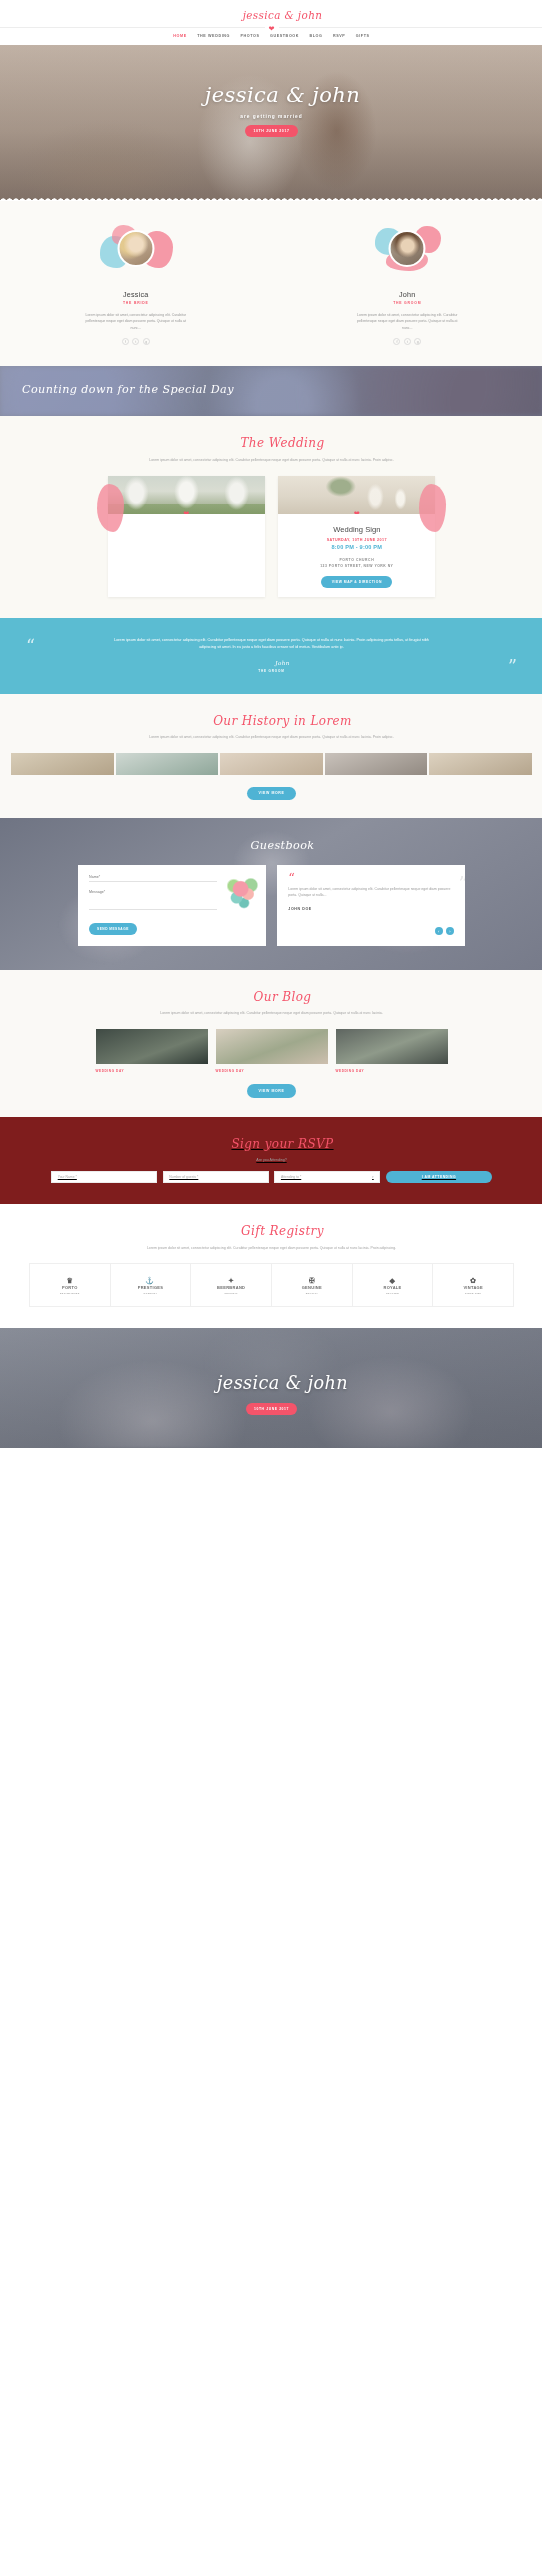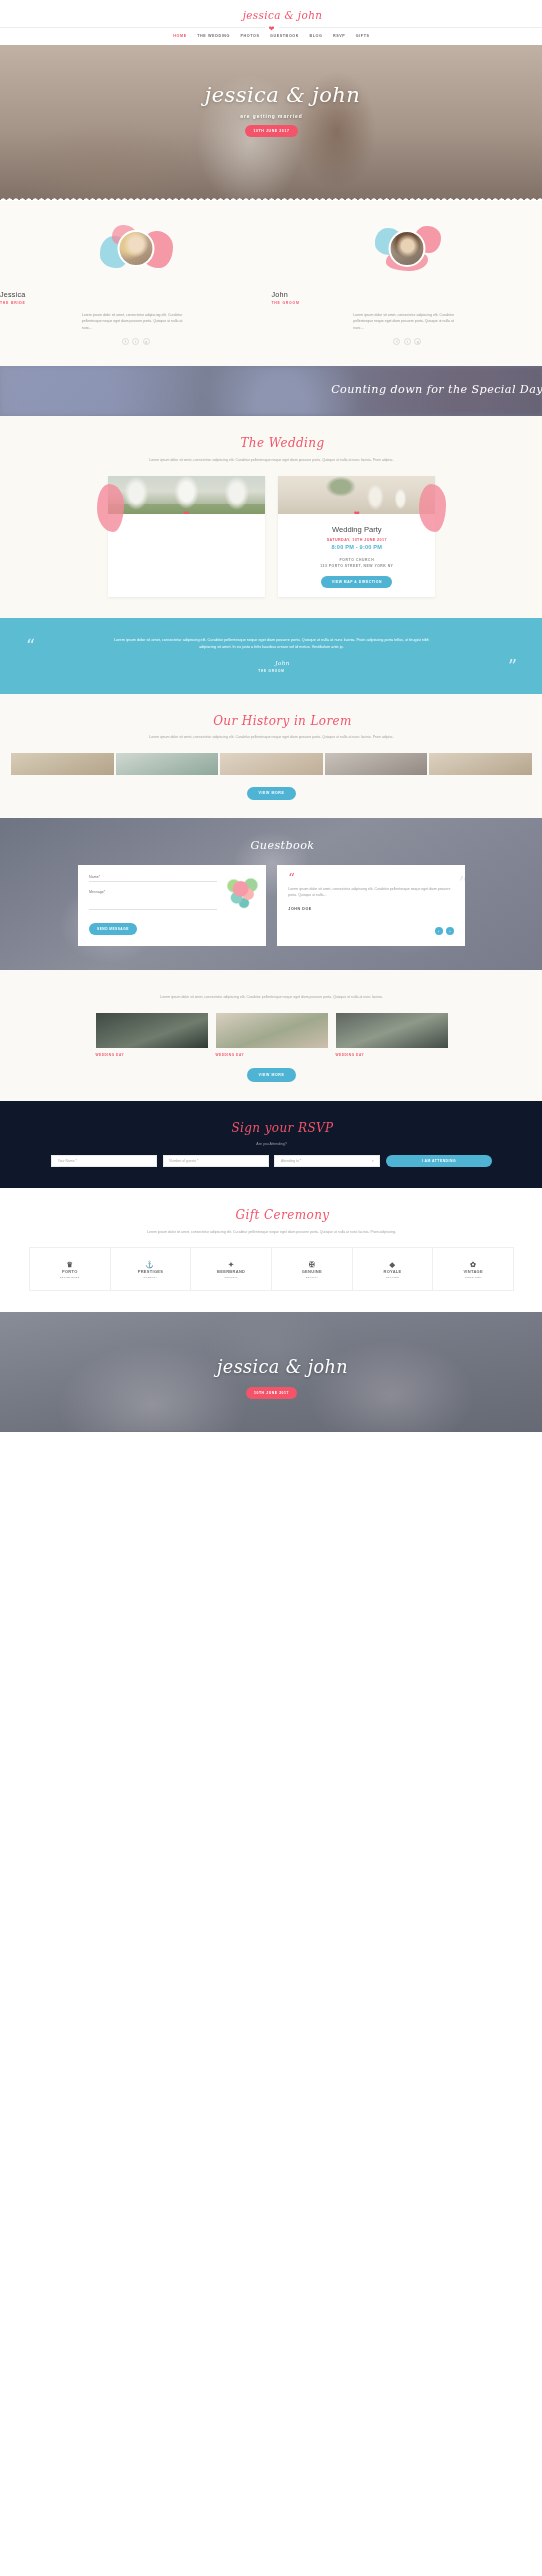--- a/index.html
+++ b/index.html
@@ -34,21 +34,21 @@
   .hero-title { color:#fff; font-size:21px; line-height:24px; text-shadow:0 0.8px 3.2px rgba(0,0,0,.25); }
   .hero-sub { color:#fff; font-size:4.8px; letter-spacing:1px; margin-top:7.2px; font-weight:600; text-shadow:0 0.8px 2.4px rgba(0,0,0,.3); }
   .btn-pink { display:inline-block; background:#f4546a; color:#fff; font-size:3.5px;
     letter-spacing:0.6px; font-weight:700; padding:4px 8.8px; border-radius:8px; margin-top:6.4px; border:none; }
   .scallop { position:absolute; left:0; right:0; bottom:-0.8px; height:5.6px; z-index:4;
     background:radial-gradient(circle at 3.2px 5.6px, #fff 2.9px, rgba(255,255,255,0) 3.2px) repeat-x;
     background-size:6.4px 6.4px; }
 
   
   .couple { background:#fbfaf7; padding:22.4px 0 21px; display:flex; }
-  .person { flex:1; text-align:left; position:relative; }
+  .person { flex:1; text-align:center; position:relative; }
   .splash { position:relative; width:77px; height:62px; margin:0 auto 4.8px; }
   .blob { position:absolute; border-radius:48% 52% 44% 56%/55% 45% 58% 42%; filter:blur(0.3px); }
   .b-pink { background:#f4899a; opacity:.85; }
   .b-blue { background:#8fd4e3; opacity:.85; }
   .avatar { position:absolute; left:50%; top:6.4px; transform:translateX(-50%);
     width:37px; height:37px; border-radius:50%; border:2.4px solid #fff; overflow:hidden; z-index:5;
     background:linear-gradient(150deg,#c9b49c,#8d7560); }
   .av-j { background:
       radial-gradient(circle at 50% 38%, #f0dcc2 26%, rgba(240,220,194,0) 48%),
       radial-gradient(circle at 30% 30%, #e3c98f 30%, rgba(227,201,143,0) 55%),
@@ -67,21 +67,21 @@
   
   .countdown { position:relative; height:50px; overflow:hidden;
     background:linear-gradient(135deg,#8a8fa3 0%,#777d92 45%,#6f7489 100%); }
   .cd-bg { position:absolute; inset:0;
     background:
       radial-gradient(circle at 12% 60%, rgba(150,160,200,.55) 0 10%, rgba(0,0,0,0) 30%),
       radial-gradient(circle at 52% 75%, rgba(170,180,215,.45) 0 9%, rgba(0,0,0,0) 28%),
       radial-gradient(circle at 80% 35%, rgba(120,110,130,.5) 0 12%, rgba(0,0,0,0) 32%),
       radial-gradient(circle at 92% 70%, rgba(90,80,95,.55) 0 10%, rgba(0,0,0,0) 30%);
     filter:blur(2.4px); }
-  .cd-inner { position:relative; z-index:2; text-align:right; padding-top:17px; }
+  .cd-inner { position:relative; z-index:2; text-align:left; padding-top:17px; }
   .cd-title { color:#fff; font-size:11.2px; line-height:14.4px; }
 
   
   .wedding { background:#faf9f4; padding:19px 0 21px; text-align:center; }
   .sec-title { color:#f4546a; font-size:12px; line-height:16px; }
   .sec-desc { font-size:3.5px; color:#a3a3a3; line-height:6px; width:264px; margin:5.6px auto 0; }
   .cards { display:flex; justify-content:center; gap:13.6px; margin-top:12.8px; }
   .card { width:157px; background:#fff; position:relative; padding-bottom:9.6px;
     box-shadow:0 0.8px 2.4px rgba(0,0,0,.07); }
   .card-photo { height:38px; position:relative; overflow:hidden; }
@@ -174,21 +174,21 @@
   .blog { background:#faf9f6; padding:19px 0 19px; text-align:center; }
   .blog-row { display:flex; gap:8px; justify-content:center; margin-top:12.8px; }
   .blog-item { width:112px; text-align:left; }
   .blog-img { height:35px; }
   .bi1 { background:linear-gradient(160deg,#3f4a44,#707c6d 60%,#2f3a35); }
   .bi2 { background:linear-gradient(160deg,#d8cfc0,#9fa88c 55%,#cdbfae); }
   .bi3 { background:linear-gradient(160deg,#5e6560,#8f9a8a 50%,#444c47); }
   .blog-tag { font-size:3.1px; color:#f4546a; font-weight:700; letter-spacing:0.6px; margin-top:4.8px; }
 
   
-  .rsvp { background:#0f172a; padding:19px 0 21px; text-align:center; }
+  .rsvp { background:#7f1d1d; padding:19px 0 21px; text-align:center;text-decoration:underline; }
   .rsvp-q { font-size:3.6px; color:#9d9d9d; margin-top:6.4px; }
   .rsvp-form { display:flex; gap:5.6px; justify-content:center; margin-top:8.8px; }
   .inp { background:#fff; border:0.8px solid #ececec; height:12px; font-size:3.4px; color:#aaa;
     display:flex; align-items:center; padding:0 5.6px; }
   .inp.w1 { width:106px; }
   .inp.w2 { width:106px; }
   .inp.w3 { width:106px; justify-content:space-between; }
   .caret { color:#bbb; font-size:3.2px; }
   .btn-attend { background:#4fb3d4; color:#fff; font-size:3.4px; letter-spacing:0.5px; font-weight:700;
     width:106px; height:12px; display:flex; align-items:center; justify-content:center; border-radius:6.4px; border:none; }
@@ -299,21 +299,21 @@
       <div class="card-photo ph-1">
         <div class="card-heart">❤</div>
       </div>
     </div>
     <div class="card">
       <div class="wsplash right"></div>
       <div class="card-photo ph-2">
         <div class="card-heart">❤</div>
       </div>
       <div class="card-body">
-        <div class="card-title">Wedding Party</div>
+        <div class="card-title">Wedding Sign</div>
         <div class="card-date">SATURDAY, 10TH JUNE 2017</div>
         <div class="card-time">8:00 PM - 9:00 PM</div>
         <div class="card-venue">PORTO CHURCH</div>
         <div class="card-addr">123 PORTO STREET, NEW YORK NY</div>
         <button class="btn-blue">VIEW MAP &amp; DIRECTION</button>
       </div>
     </div>
   </div>
 </div>
 
@@ -357,20 +357,21 @@
       <div class="g-author">JOHN DOE</div>
       <div class="g-arrows">
         <div class="g-arrow">‹</div>
         <div class="g-arrow">›</div>
       </div>
     </div>
   </div>
 </div>
 
 <div class="blog">
+  <div class="sec-title script">Our Blog</div>
   <div class="sec-desc">Lorem ipsum dolor sit amet, consectetur adipiscing elit. Curabitur pellentesque neque eget diam posuere porta. Quisque ut nulla at nunc lacinia.</div>
   <div class="blog-row">
     <div class="blog-item">
       <div class="blog-img bi1"></div>
       <div class="blog-tag">WEDDING DAY</div>
     </div>
     <div class="blog-item">
       <div class="blog-img bi2"></div>
       <div class="blog-tag">WEDDING DAY</div>
     </div>
@@ -390,21 +391,21 @@
     <div class="inp w2">Number of guests *</div>
     <div class="inp w3">
       <span>Attending to *</span>
       <span class="caret">▾</span>
     </div>
     <button class="btn-attend">I AM ATTENDING</button>
   </div>
 </div>
 
 <div class="gifts">
-  <div class="sec-title script">Gift Ceremony</div>
+  <div class="sec-title script">Gift Registry</div>
   <div class="sec-desc">Lorem ipsum dolor sit amet, consectetur adipiscing elit. Curabitur pellentesque neque eget diam posuere porta. Quisque ut nulla at nunc lacinia. Proin adipiscing.</div>
   <div class="logos">
     <div class="logo-cell">
         <div class="lg-in">
       <span class="lg-sym">♛</span>
       <span>PORTO</span>
       <span class="lg-sub">ESTABLISHED</span>
     </div>
       </div>
     <div class="logo-cell">

